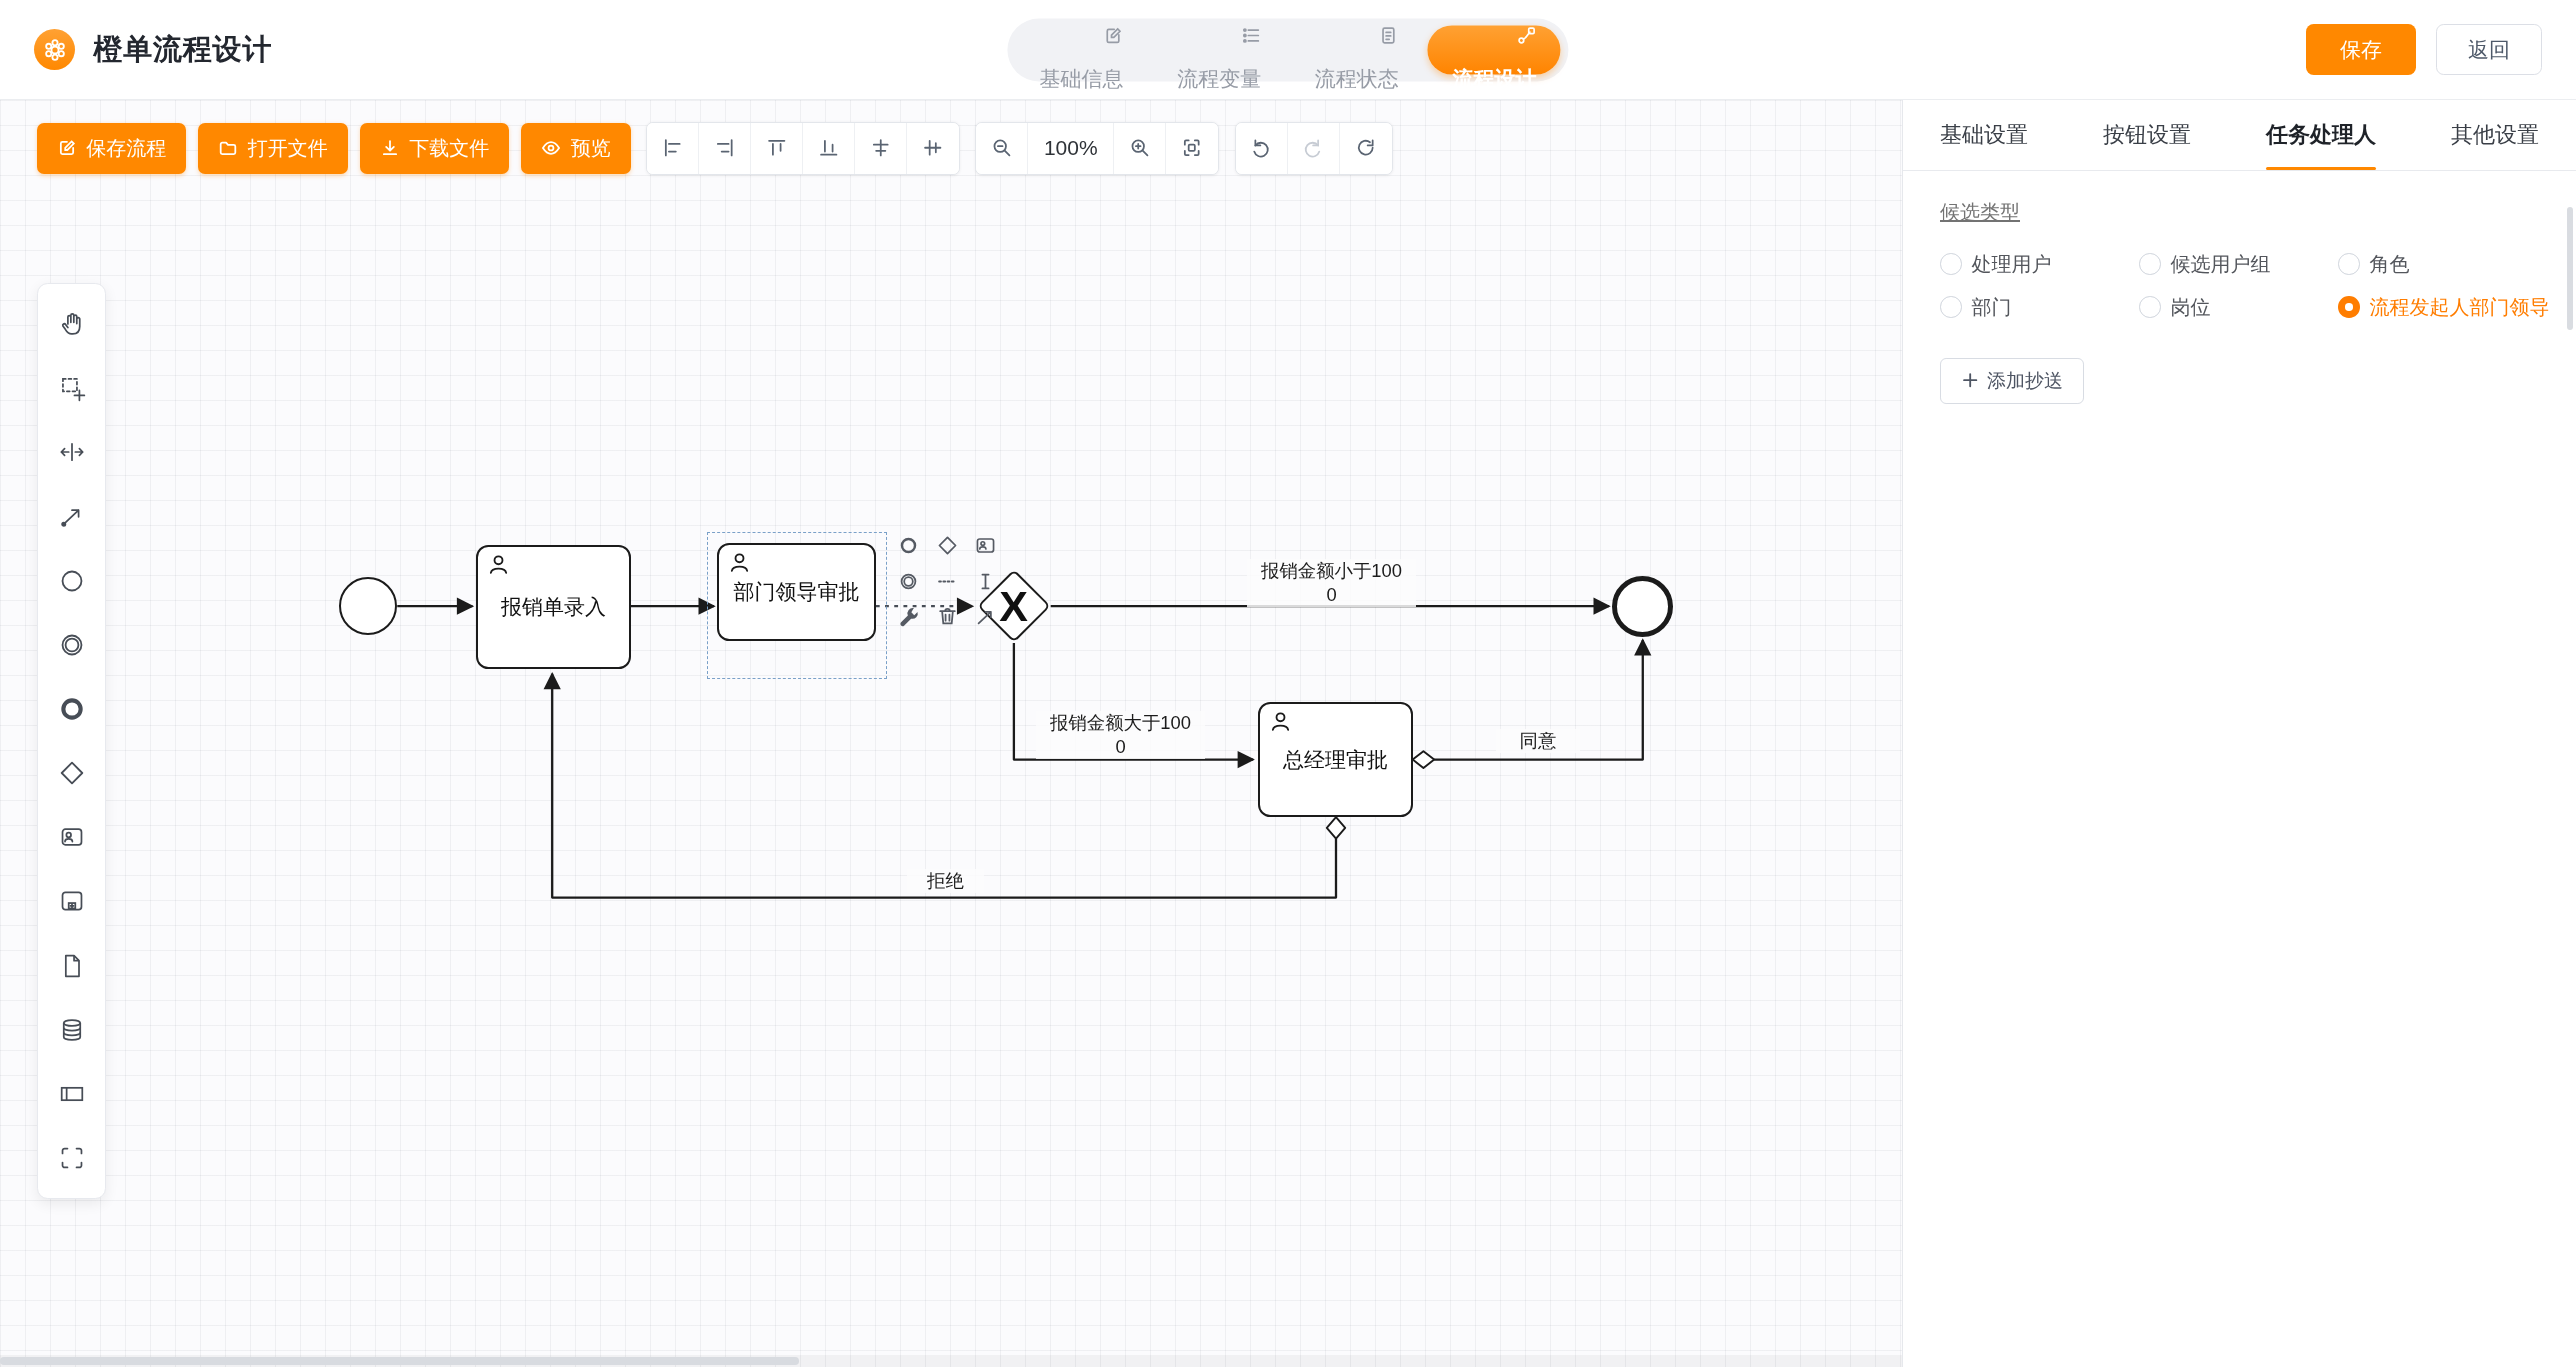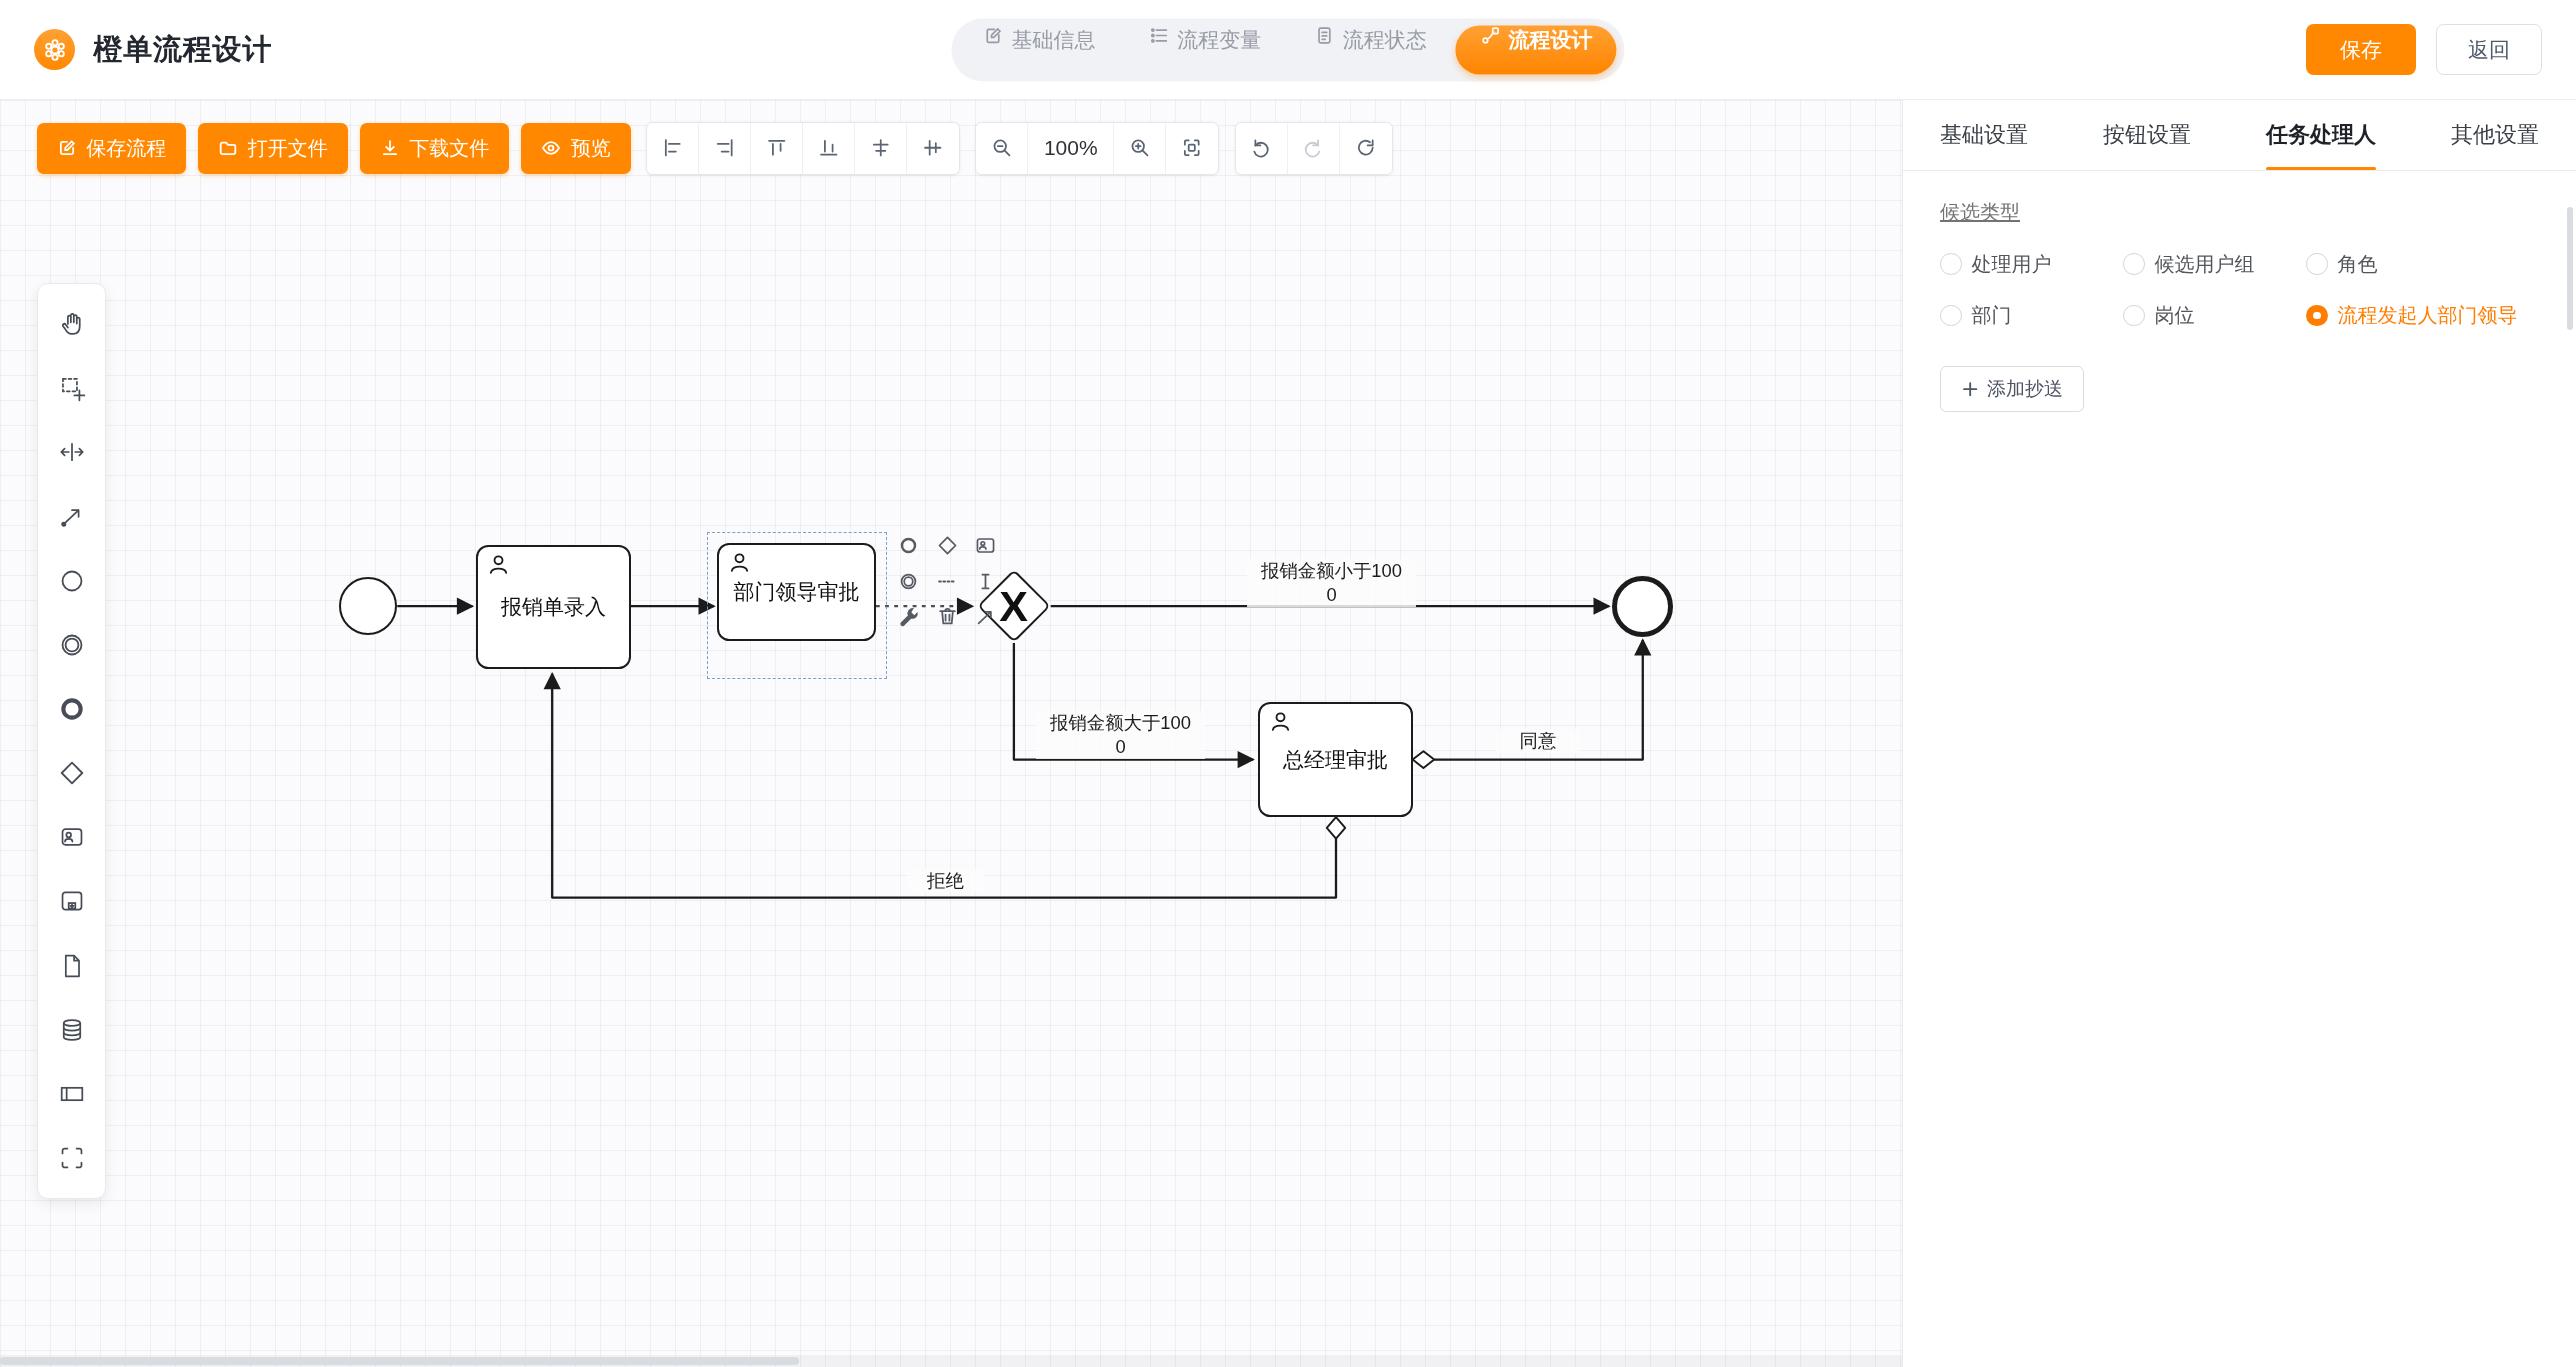--- a/index.html
+++ b/index.html
@@ -7,22 +7,22 @@
     font-family:"Liberation Sans","DejaVu Sans",sans-serif; background:#f5f6f8; color:#2b2f36; }
 
   
   .header { position:relative; height:100px; background:#fff; display:flex; align-items:center;
     padding:0 34px; border-bottom:0.8px solid #ebedf0; z-index:10; }
   .logo { width:41px; height:41px; border-radius:50%; background:linear-gradient(180deg,#ffa133,#ff8800);
     display:grid; place-items:center; margin-right:18.4px; flex:none; }
   .app-title { font-size:29px; font-weight:700; color:#23272f; letter-spacing:0.8px; }
   .nav-pill { position:absolute; left:50%; top:50%; transform:translate(-50%,-50%);
     display:flex; align-items:center; gap:4.6px; background:#f1f2f5; border-radius:34px; padding:7px 7.7px; }
-  .nav-item { display:flex; align-items:flex-start; gap:8px; height:49px; padding:0 24.5px;
-    border-radius:24.5px; font-size:21px; color:#979ca6; cursor:pointer; white-space:nowrap; }
+  .nav-item { display:flex; align-items:flex-end; gap:19px; height:49px; padding:0 24.5px;
+    border-radius:24.5px; font-size:21px; color:#979ca6; cursor:pointer; white-space:nowrap;flex-direction:column; }
   .nav-item.active { background:linear-gradient(180deg,#ffa133,#ff8400); color:#fff;
     box-shadow:0 3.1px 7.7px rgba(255,136,0,.35); font-weight:600; }
   .header-actions { margin-left:auto; display:flex; gap:20px; }
   .btn-primary { height:51px; padding:0 34px; border:none; border-radius:7.7px; background:#ff8800;
     color:#fff; font-size:21px; cursor:pointer; font-family:inherit; }
   .btn-plain { height:51px; padding:0 31px; border:0.8px solid #dcdfe6; border-radius:7.7px; background:#fff;
     color:#4e5969; font-size:21px; cursor:pointer; font-family:inherit; }
 
   
   .main { display:flex; height:1267px; }
@@ -82,21 +82,21 @@
   .panel { width:674px; background:#fff; border-left:0.8px solid #e6e8ec; position:relative; }
   .panel-tabs { display:flex; justify-content:space-between; align-items:stretch; padding:0 37px;
     height:71px; border-bottom:0.8px solid #e8eaee; }
   .tab { position:relative; display:flex; align-items:center; font-size:22px; color:#3a3f47;
     cursor:pointer; white-space:nowrap; }
   .tab.active { color:#1f2329; font-weight:700; }
   .tab.active::after { content:""; position:absolute; left:0; right:0; bottom:0; height:3.1px;
     background:#ff8800; border-radius:1.5px; }
   .panel-body { padding:28px 37px; }
   .section-label { font-size:20px; color:#737373; margin-bottom:24.5px;text-decoration:underline; }
-  .radio-grid { display:grid; grid-template-columns:183px 183px 1fr; row-gap:24.5px; margin-bottom:37px; }
+  .radio-grid { display:grid; grid-template-columns:183px 183px 1fr; row-gap:24.5px; margin-bottom:37px;gap:16px; }
   .radio-item { display:flex; align-items:center; gap:10px; font-size:20px; color:#53565c; cursor:pointer;
     white-space:nowrap; }
   .radio-item .rc { width:21.5px; height:21.5px; border-radius:50%; border:1.5px solid #cfd4dc; background:#fff; flex:none; }
   .radio-item.selected { color:#ff7d00; }
   .radio-item.selected .rc { border:7px solid #ff7d00; }
   .radio-span { grid-column:1 / -1; }
   .add-cc-btn { display:inline-flex; align-items:center; gap:7.7px; height:46px; padding:0 20px;
     border:0.8px solid #d8dce3; border-radius:6.1px; background:#fff; color:#4e5563; font-size:19px;
     cursor:pointer; font-family:inherit; }
   .panel-vscroll { position:absolute; right:3.1px; top:107px; width:6.1px; height:123px;

